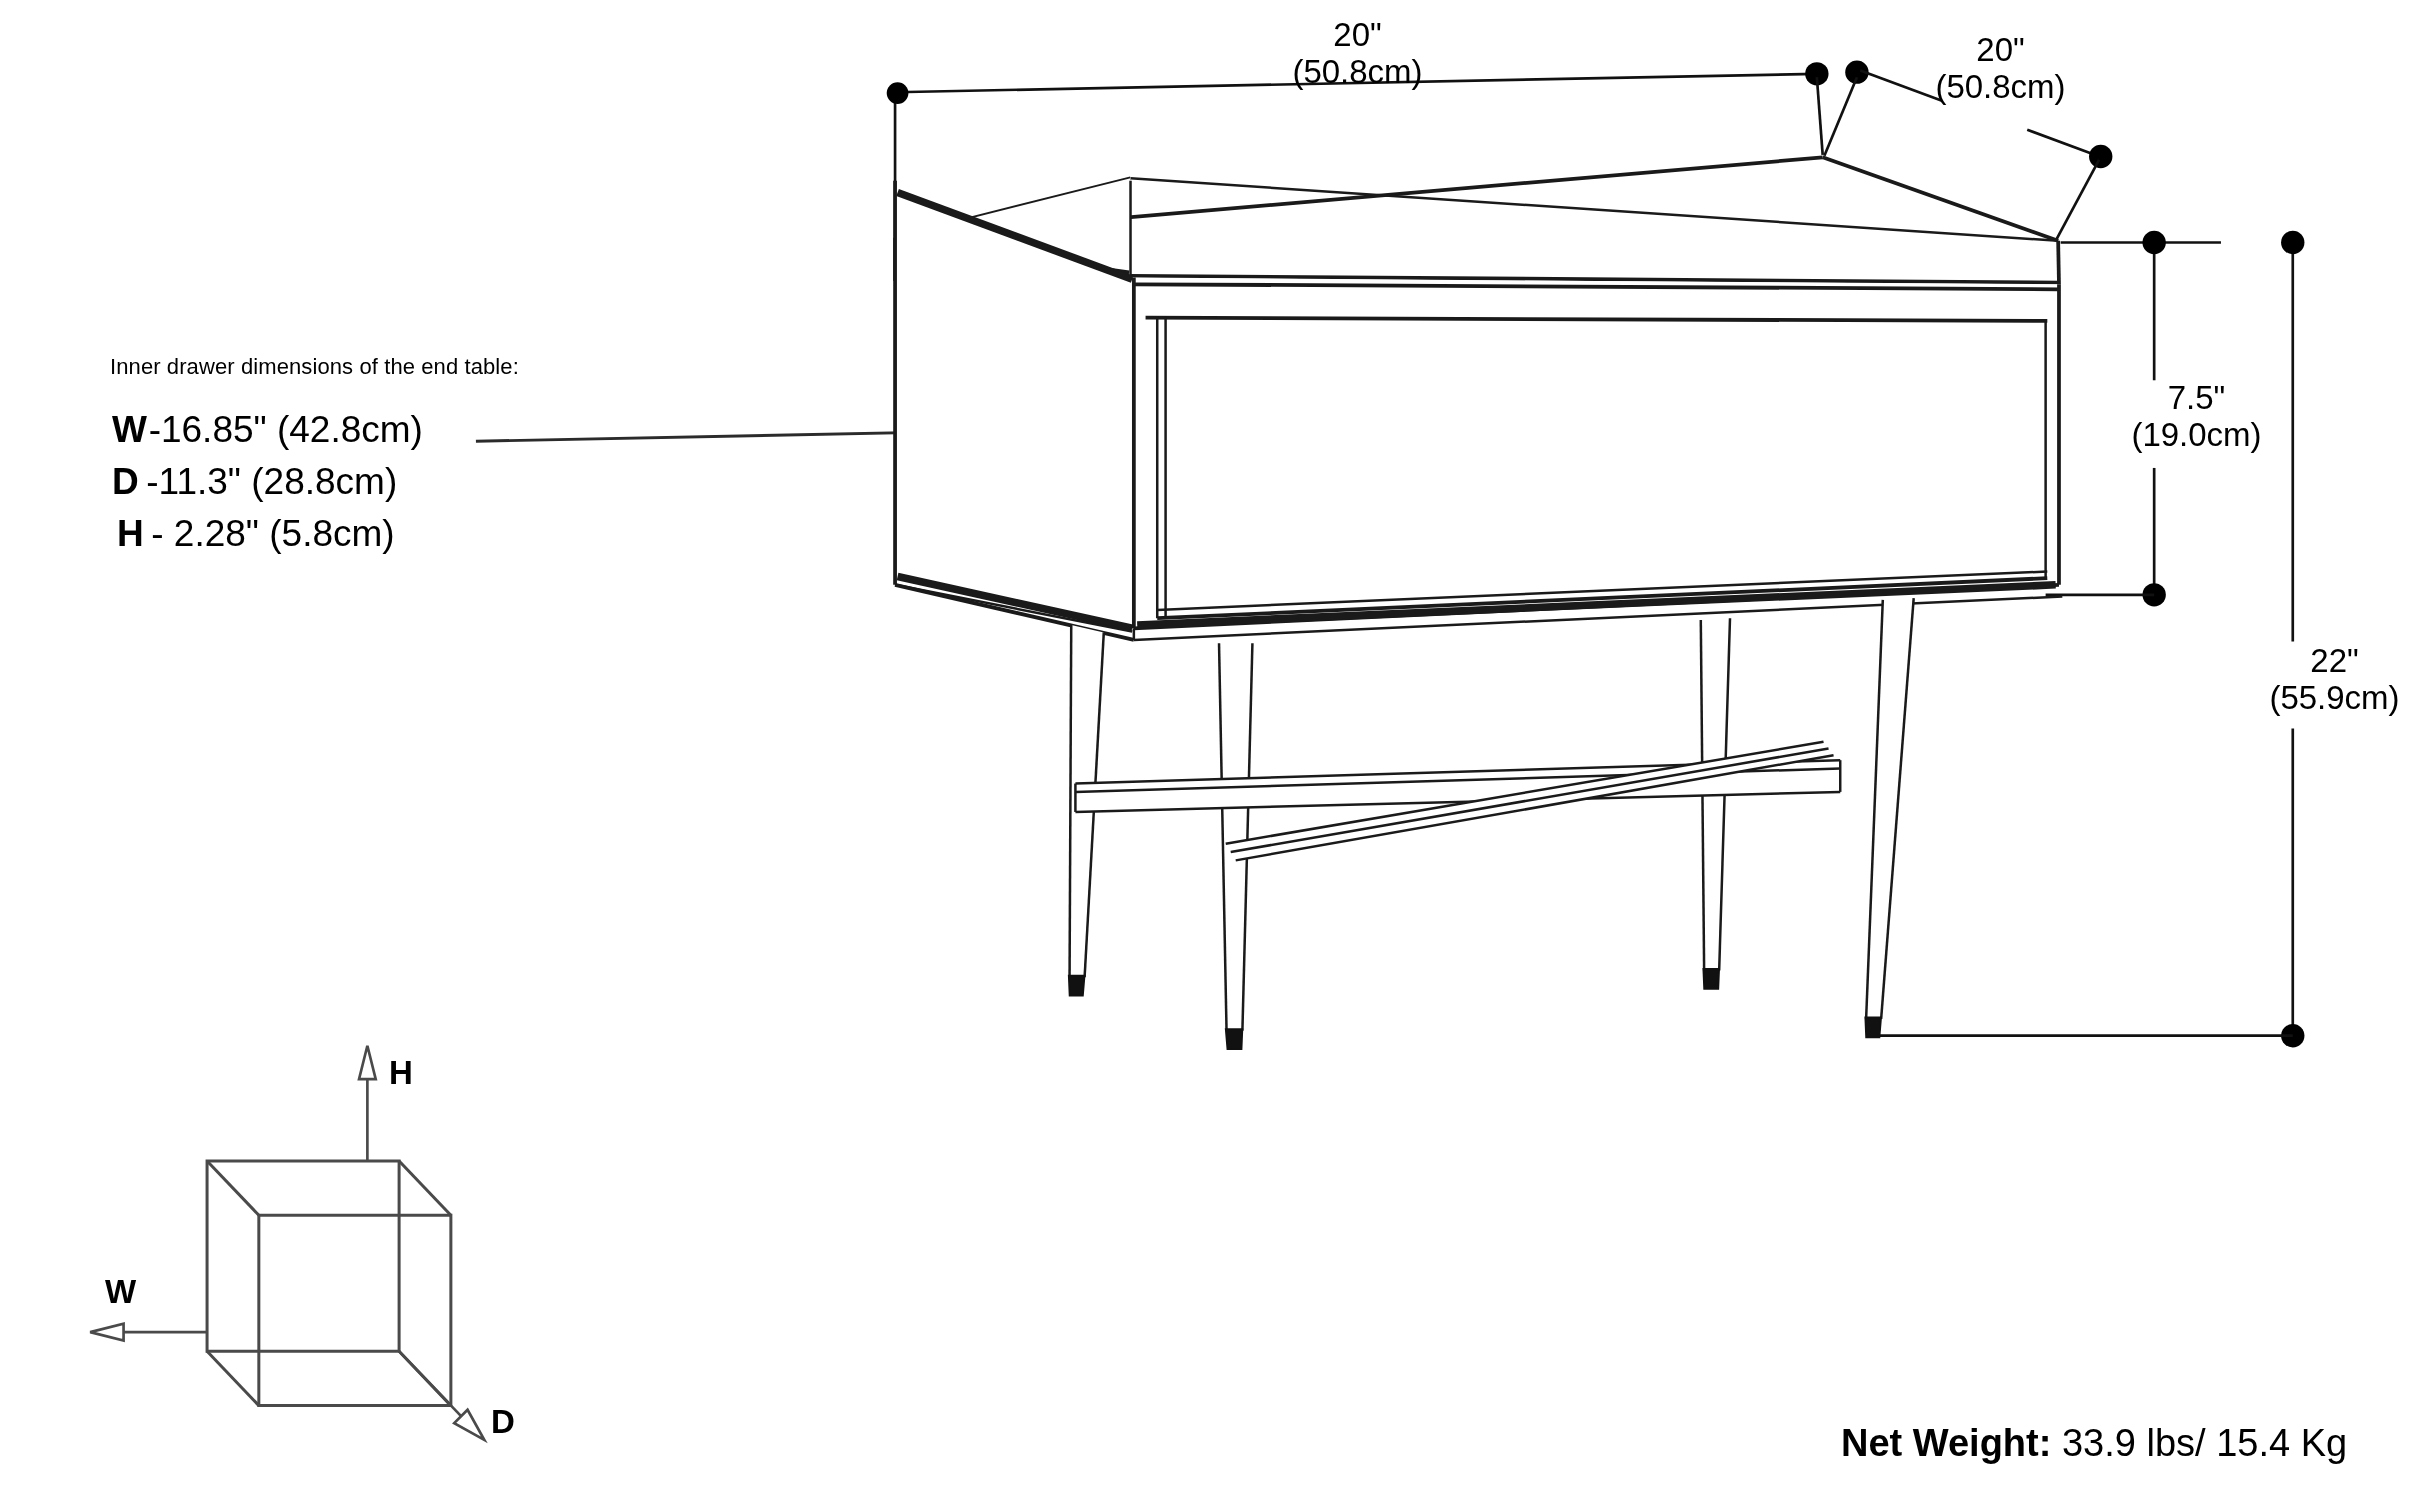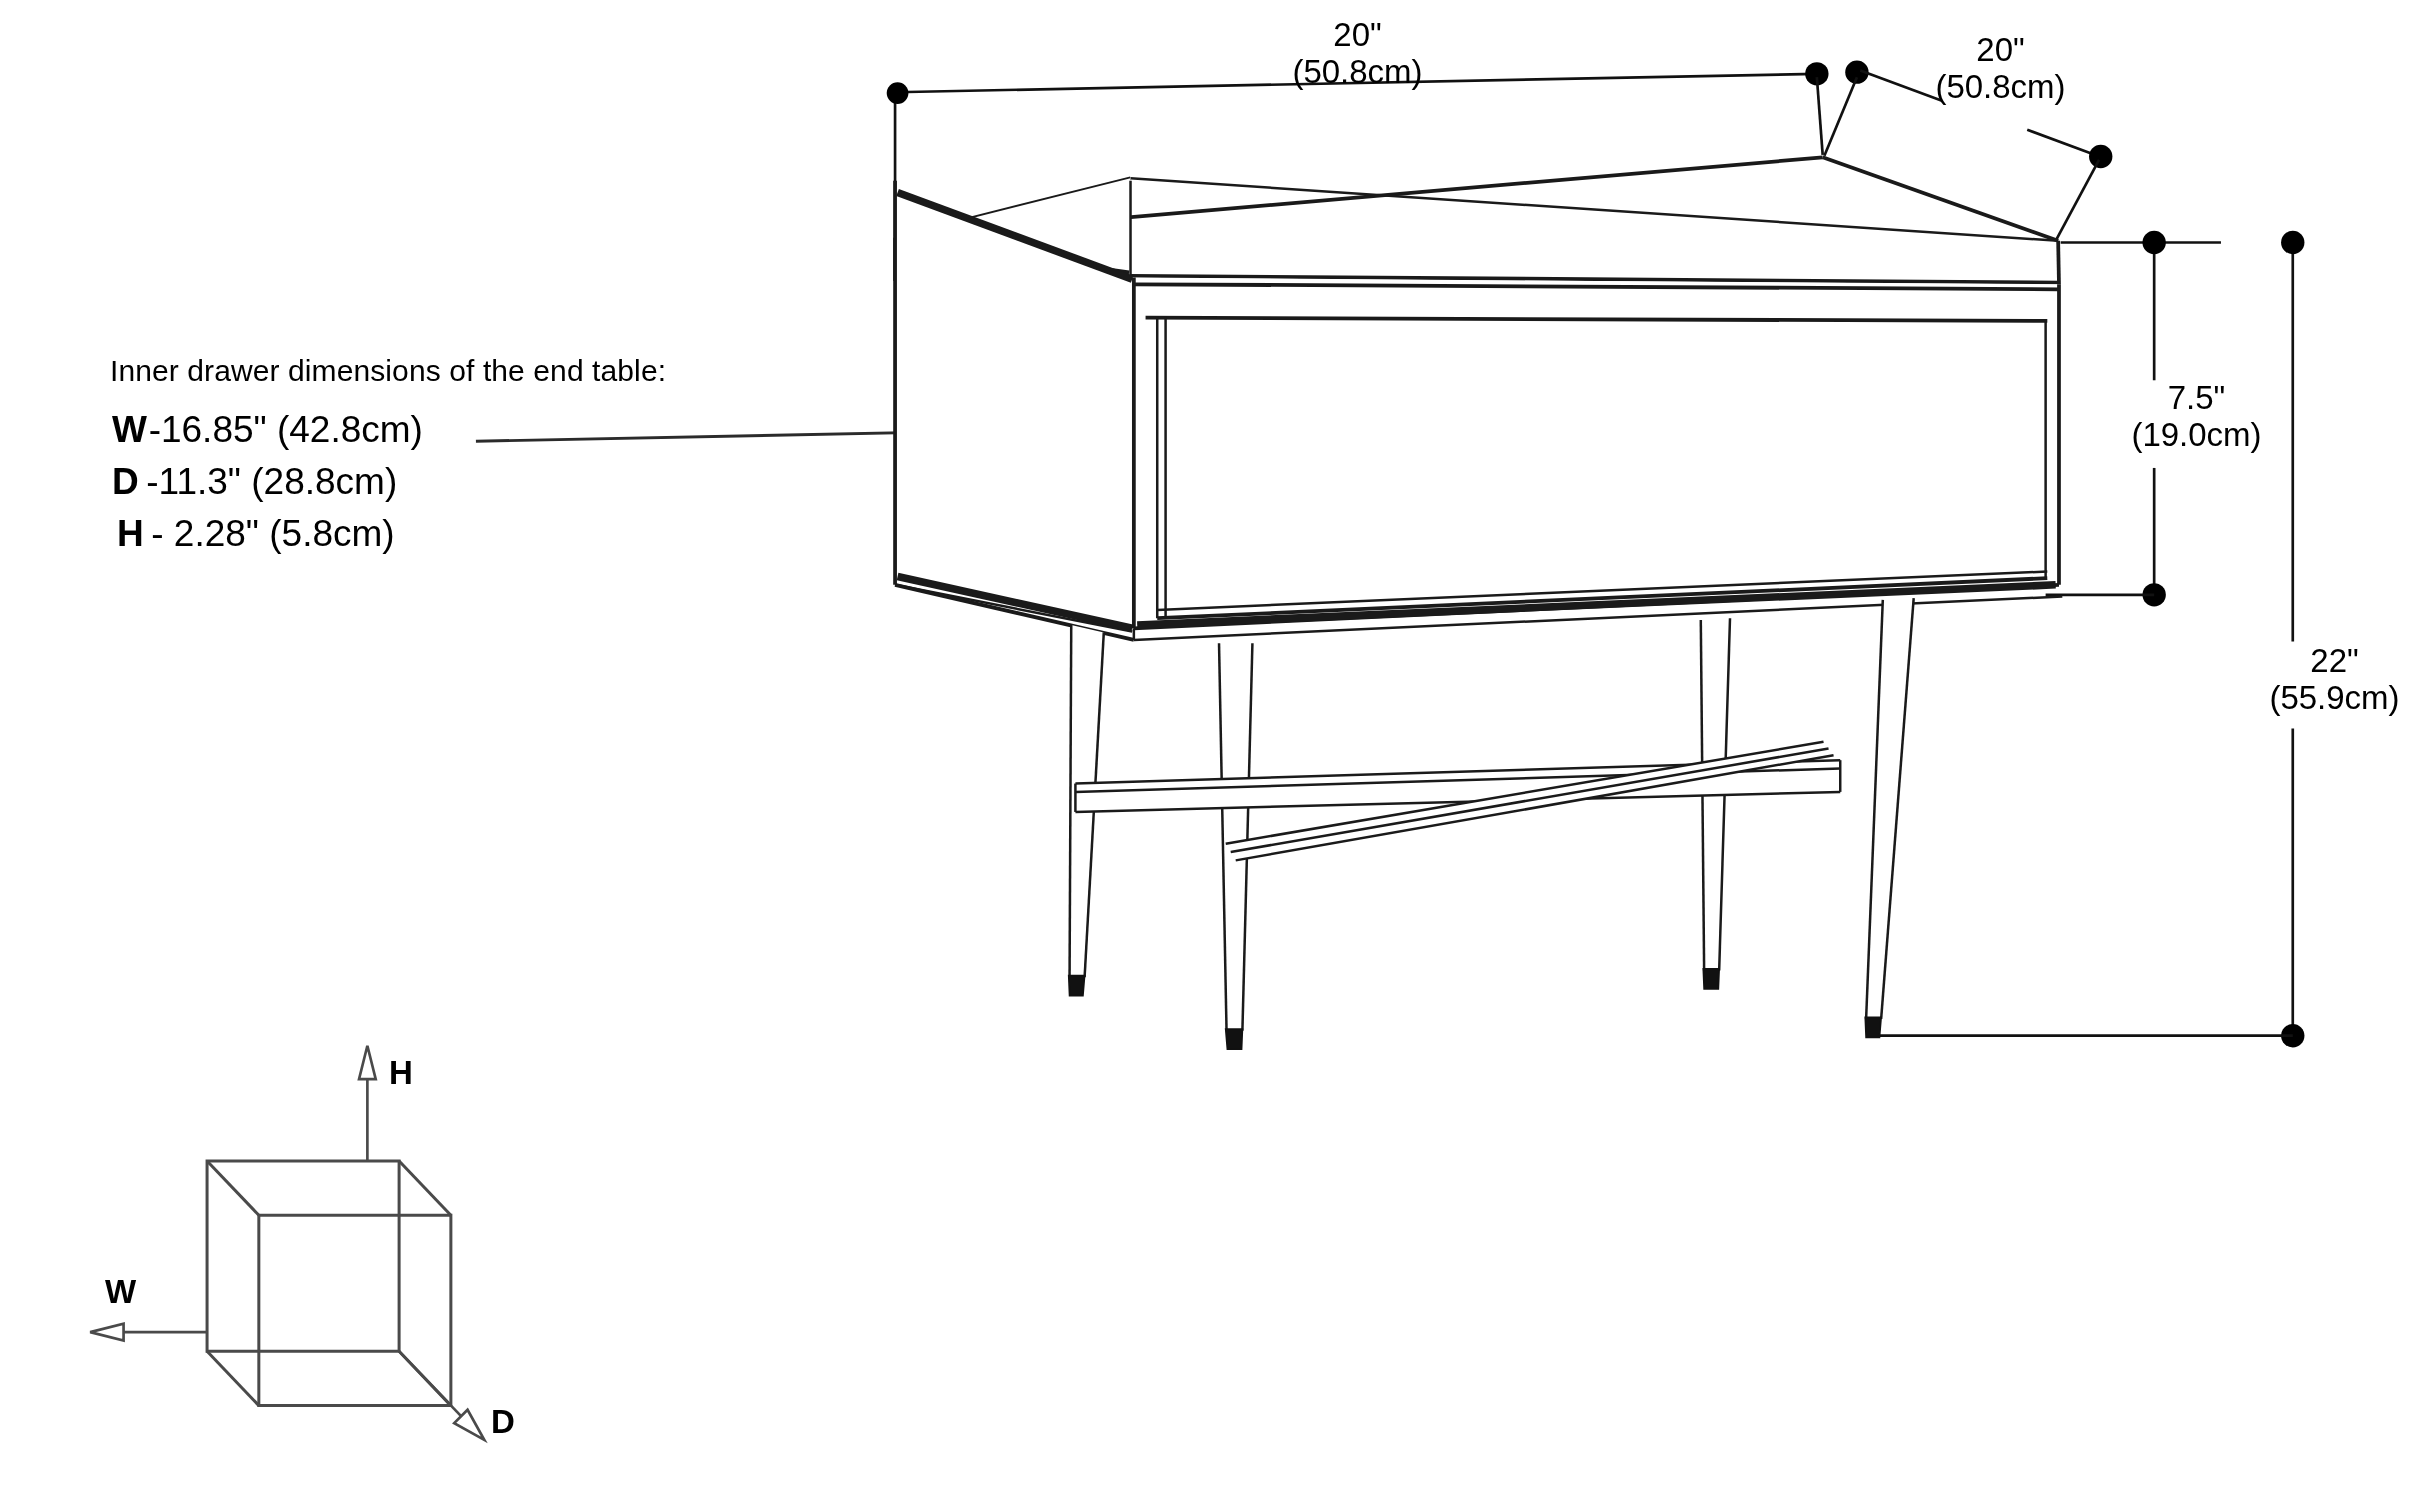--- a/index.html
+++ b/index.html
@@ -33,21 +33,21 @@
 
   
   .txt {
     position: absolute;
     white-space: nowrap;
     line-height: 1.05;
   }
   #drawer-spec-heading {
     left: 110px;
     top: 355px;
-    font-size: 30px;
+    font-size: 22px;
     letter-spacing: 0.1px;
   }
   .spec-row {
     position: absolute;
     font-size: 37px;
     white-space: nowrap;
   }
   .spec-row .axis {
     font-weight: bold;
   }
@@ -321,15 +321,18 @@
 
   <div class="dim-label" id="dim-height-label">
     <div>22"</div>
     <div>(55.9cm)</div>
   </div>
 
   <div class="axis-letter" id="axis-letter-h">H</div>
   <div class="axis-letter" id="axis-letter-w">W</div>
   <div class="axis-letter" id="axis-letter-d">D</div>
 
+  <div id="net-weight">
+    <span class="nw-label">Net Weight:</span><span class="nw-value"> 33.9 lbs/ 15.4 Kg</span>
+  </div>
 
 </div>
 
 
 </body></html>

